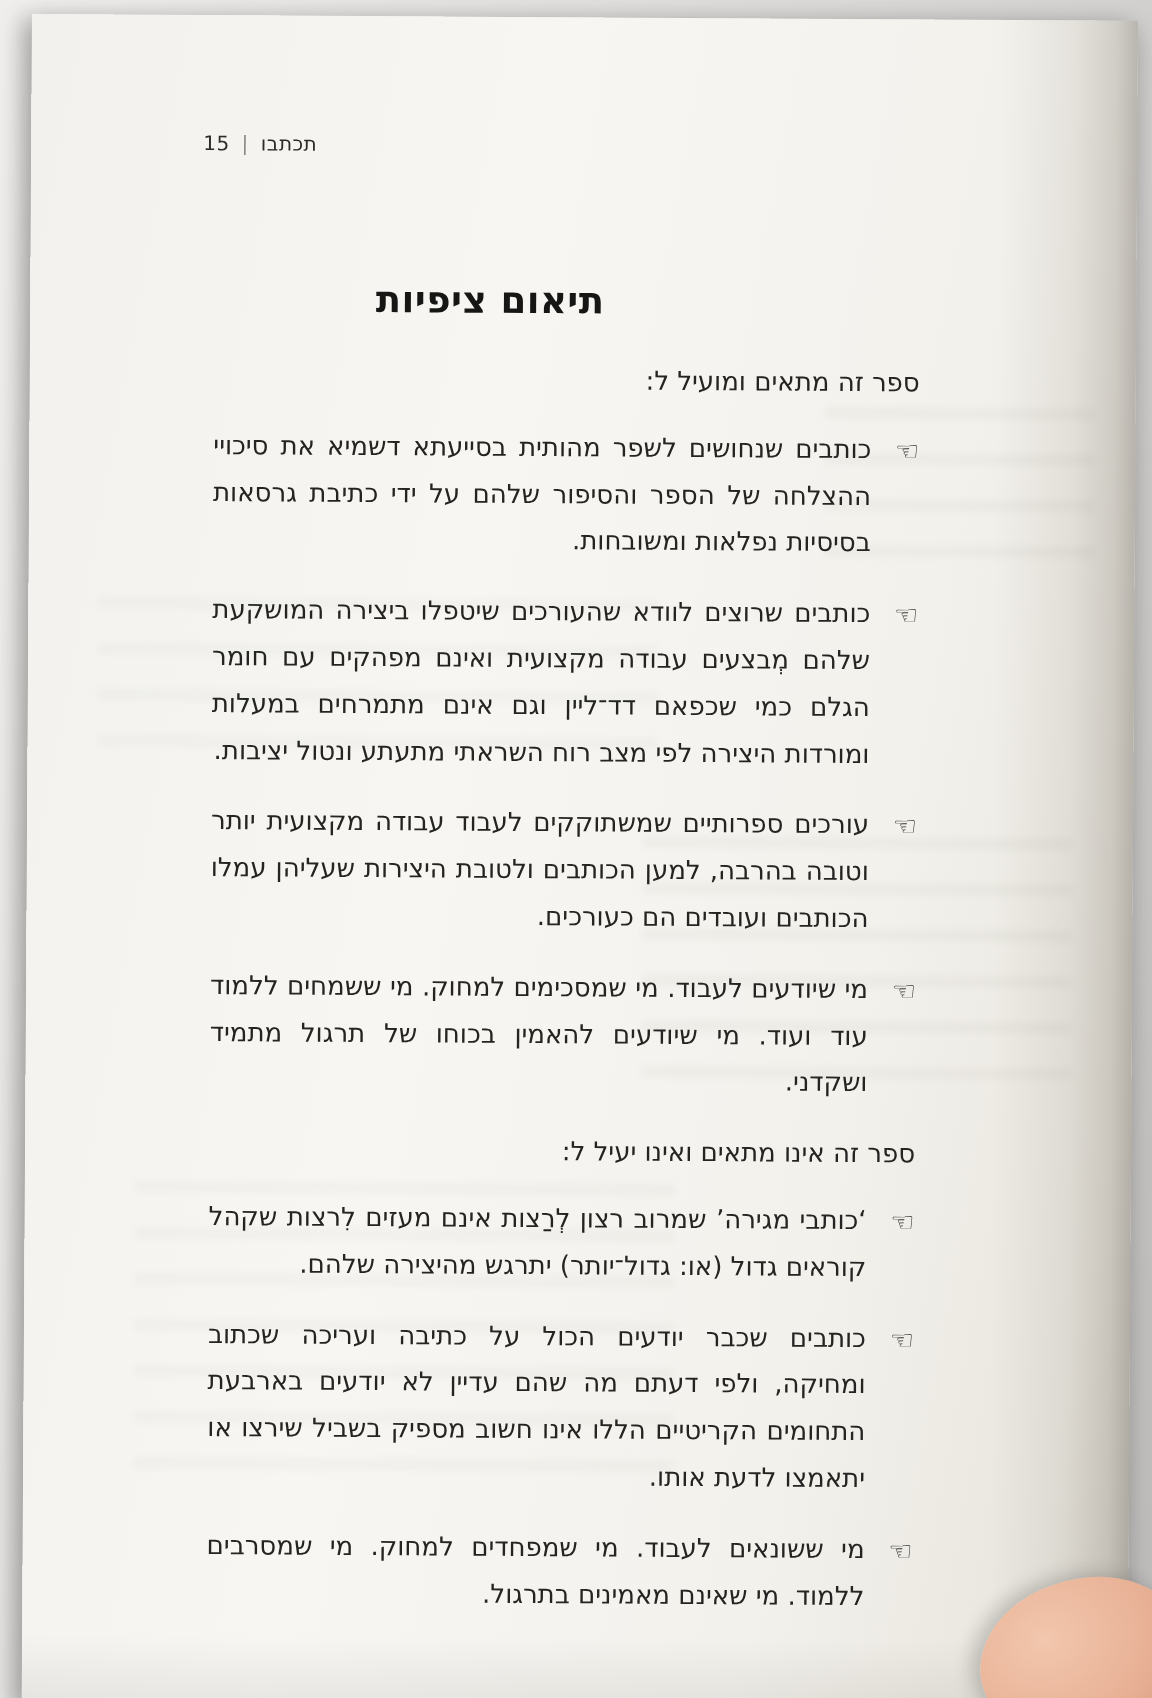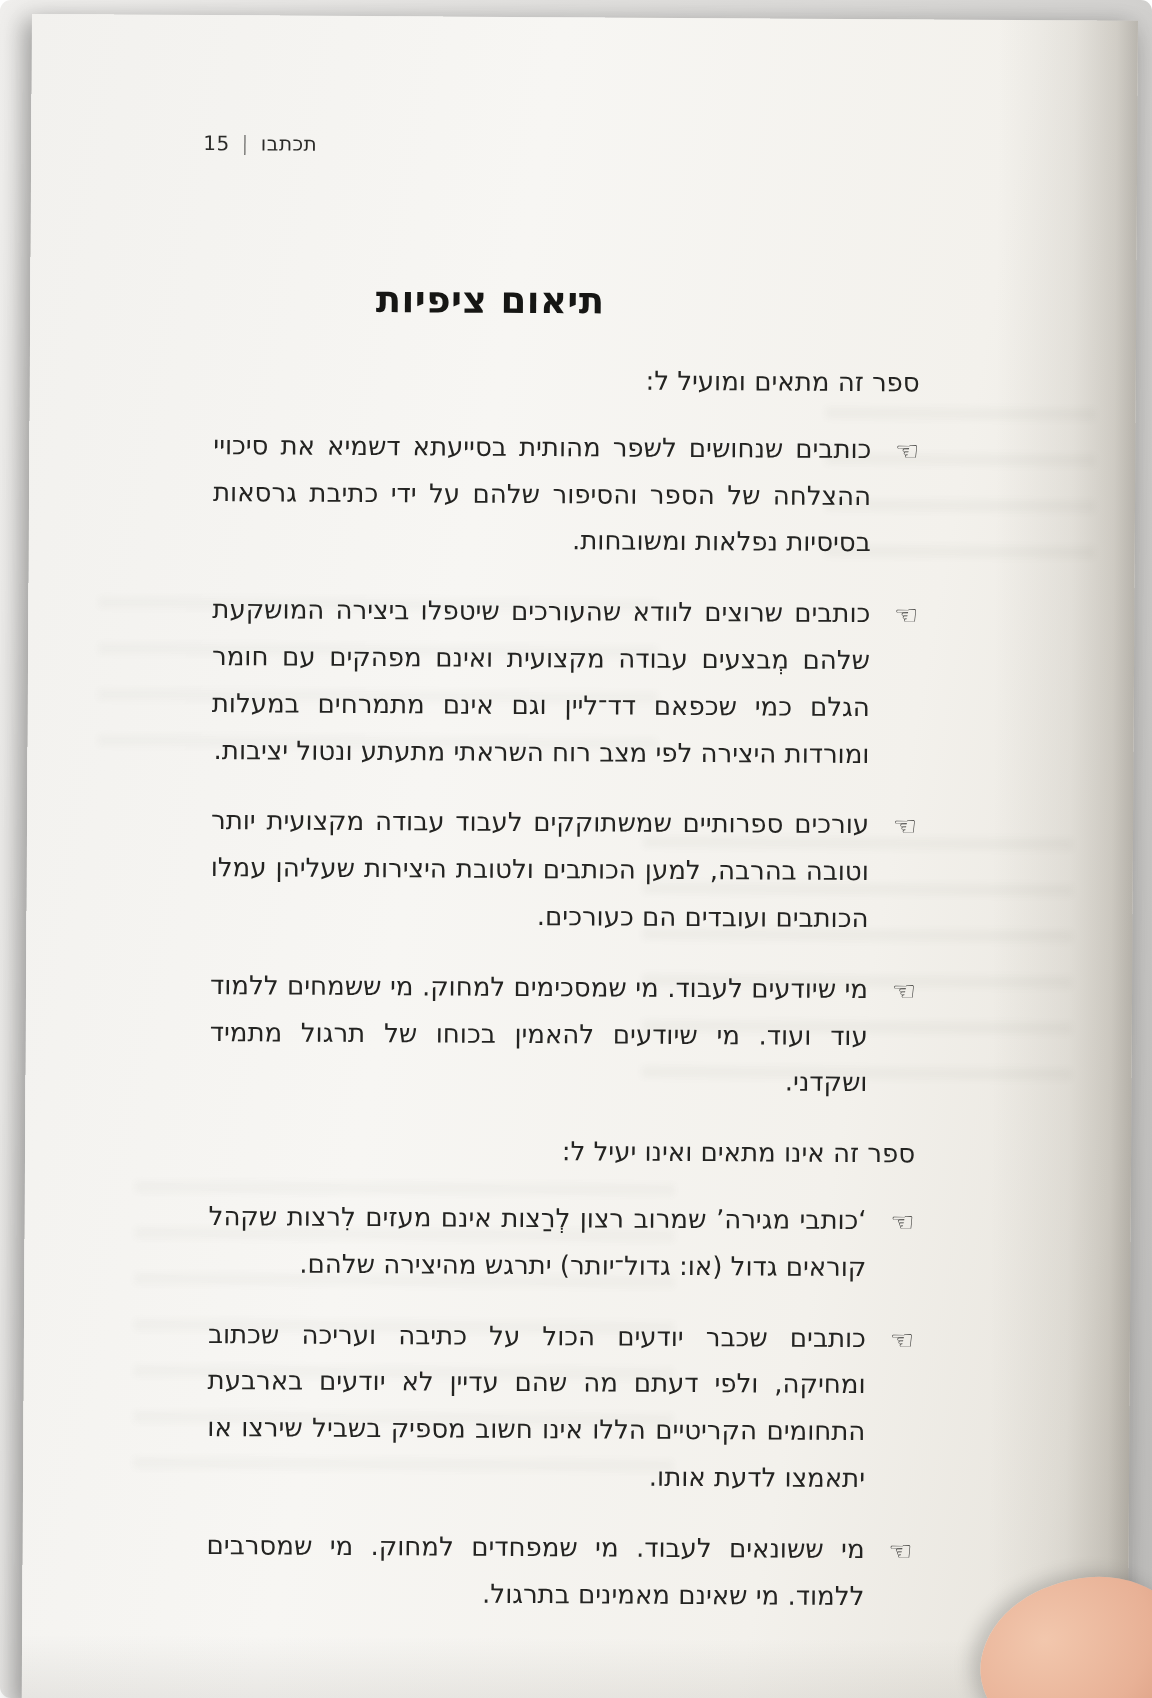--- a/index.html
+++ b/index.html
@@ -5,21 +5,20 @@
   html, body {
     margin: 0; padding: 0;
     width: 1152px; height: 1698px;
     overflow: hidden;
     font-family: "DejaVu Sans", sans-serif;
   }
   .photo {
     position: relative;
     width: 1152px; height: 1698px;
     background: linear-gradient(100deg, #efeeec 0%, #e2e1df 35%, #d2d1cf 78%, #bdbcba 100%);
-    border-radius: 11px;
   }
   .page {
     position: absolute;
     left: 32px; top: 14px;
     width: 1106px; height: 1690px;
     background: linear-gradient(100deg, #f2f1ee 0%, #f7f6f3 38%, #f3f1ec 72%, #e9e6df 92%, #ddd9d1 100%);
     transform: rotate(0.35deg);
     transform-origin: top left;
     box-shadow: -10px 4px 22px rgba(0,0,0,.22), 0 10px 28px rgba(0,0,0,.18);
     direction: rtl;

